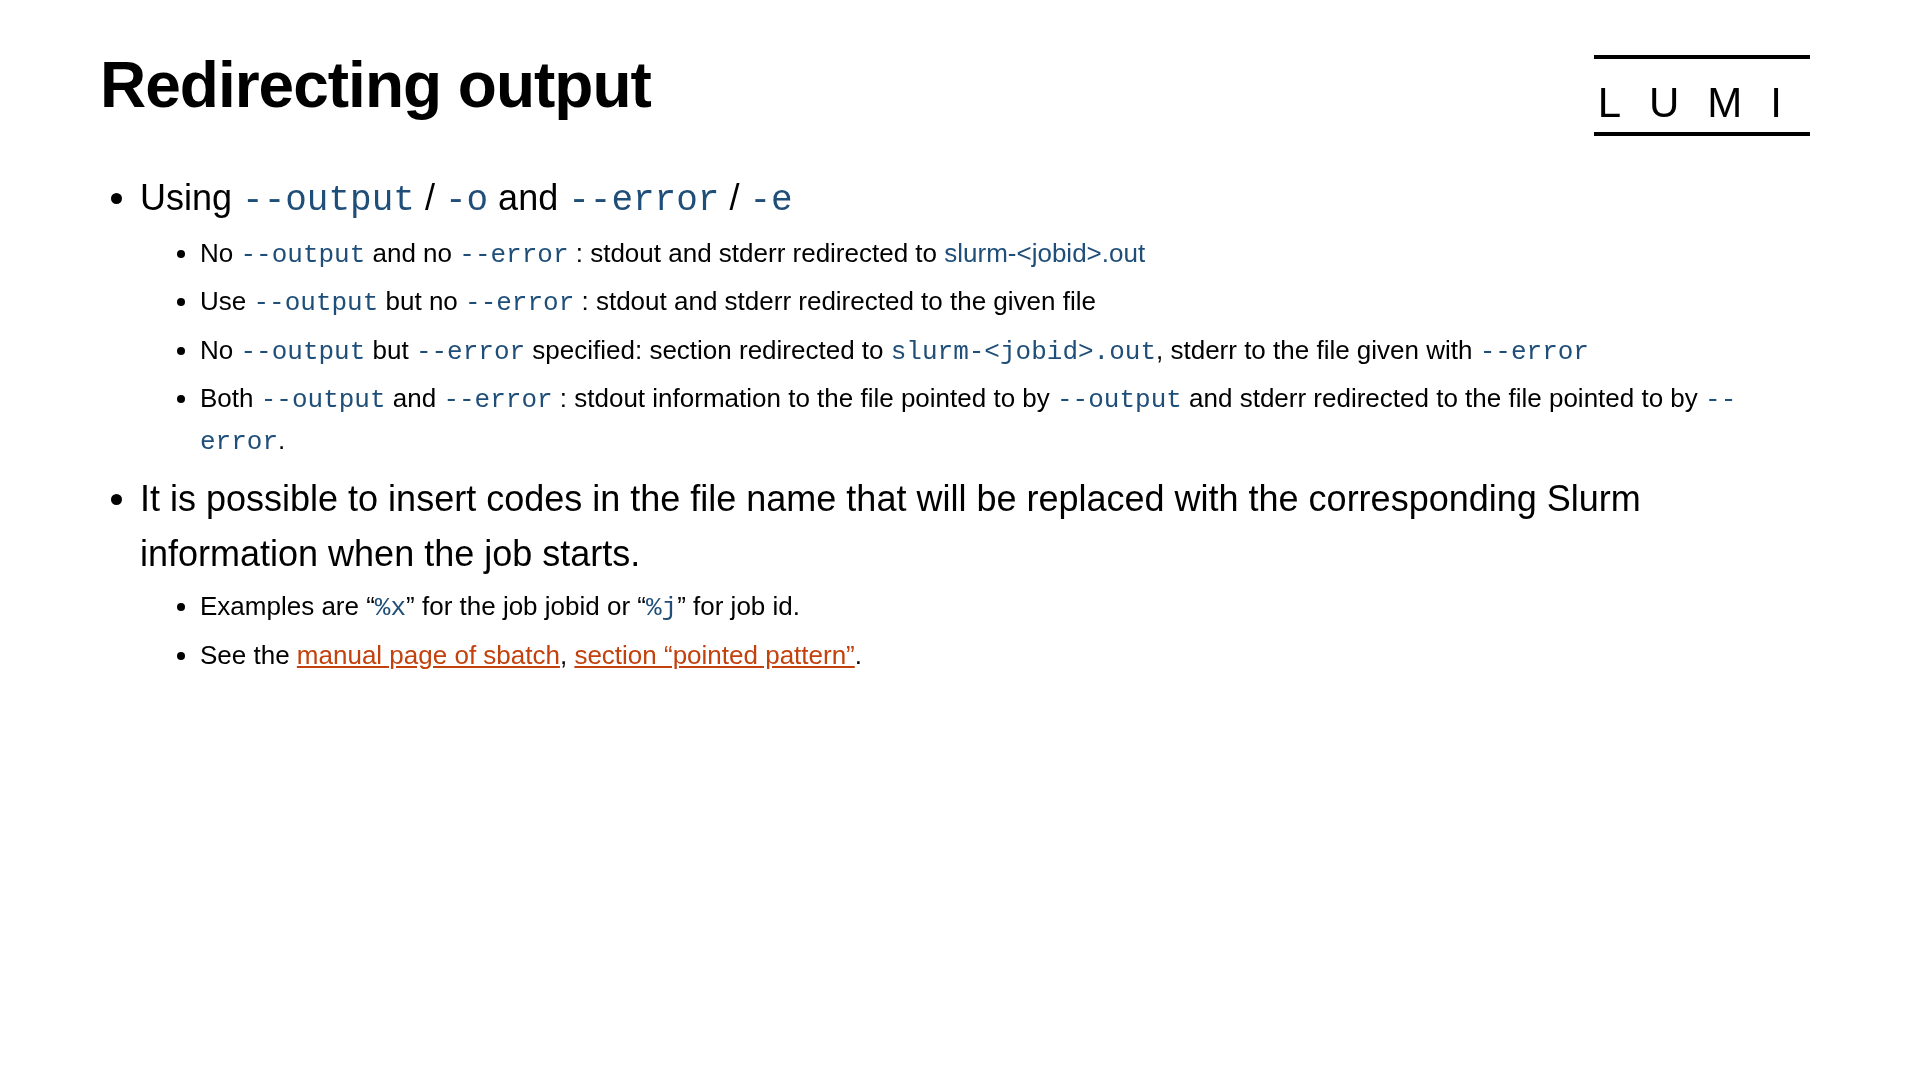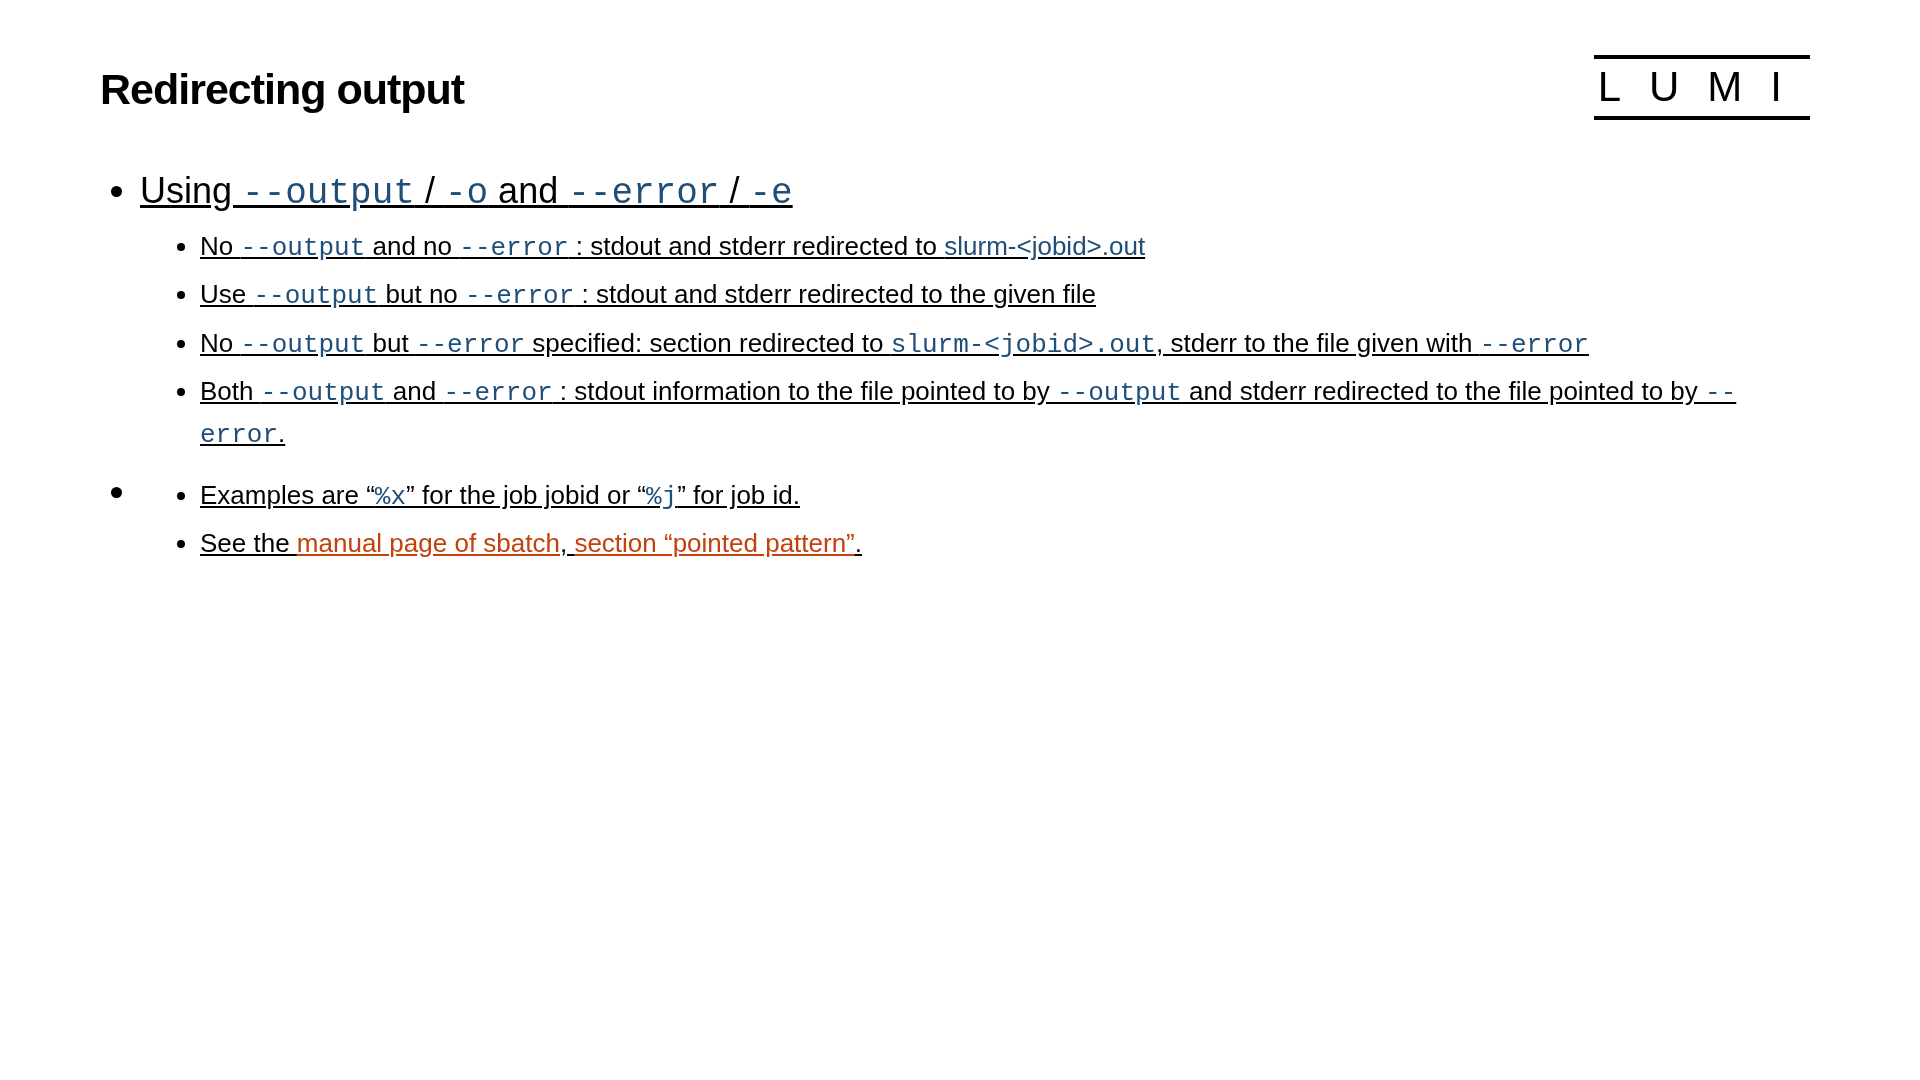--- a/index.html
+++ b/index.html
@@ -13,49 +13,48 @@
     overflow: hidden;
   }
   .slide {
     position: relative;
     width: 1920px;
     height: 1080px;
     box-sizing: border-box;
     padding: 50px 100px 0 100px;
   }
   .title {
-    font-size: 43px;
+    font-size: 64px;
     font-weight: 800;
     letter-spacing: -1px;
-    margin: 16px 0 40px 0;
+    margin: 0 0 40px 0;
     line-height: 1.1;
   }
   .logo {
     position: absolute;
     top: 55px;
     right: 110px;
     font-size: 42px;
     font-weight: 500;
     letter-spacing: 28px;
-    padding: 0 0 0 4px;
+    padding: 16px 0 0 4px;
     border-top: 4px solid #000;
     border-bottom: 4px solid #000;
     line-height: 1.35;
     font-family: Arial, sans-serif;
   }
   ul.top {
     list-style: disc;
     margin: 50px 0 0 0;
     padding-left: 40px;
     font-size: 36px;
     line-height: 1.55;
   }
   ul.top > li {
     margin-bottom: 6px;
-    text-decoration: underline;
   }
   ul.sub {
     list-style: disc;
     margin: 4px 0 8px 0;
     padding-left: 60px;
     font-size: 26px;
   }
   ul.sub > li {
     margin-bottom: 6px;
   }
@@ -95,20 +94,21 @@
         <li>
           <span>No </span><span class="code">--output</span><span> but </span><span class="code">--error</span><span> specified: section redirected to </span><span class="code">slurm-&lt;jobid&gt;.out</span><span>, stderr to the file given with </span><span class="code">--error</span>
         </li>
         <li>
           <span>Both </span><span class="code">--output</span><span> and </span><span class="code">--error</span><span> : stdout information to the file pointed to by </span><span class="code">--output</span><span> and stderr redirected to the file pointed to by </span><span class="code">--error</span><span>.</span>
         </li>
       </ul>
     </li>
 
     <li>
+      <span>It is possible to insert codes in the file name that will be replaced with the corresponding Slurm information when the job starts.</span>
       <ul class="sub">
         <li>
           <span>Examples are “</span><span class="code">%x</span><span>” for the job jobid or “</span><span class="code">%j</span><span>” for job id.</span>
         </li>
         <li>
           <span>See the </span><a class="link">manual page of sbatch</a><span>, </span><a class="link">section “pointed pattern”</a><span>.</span>
         </li>
       </ul>
     </li>
 

